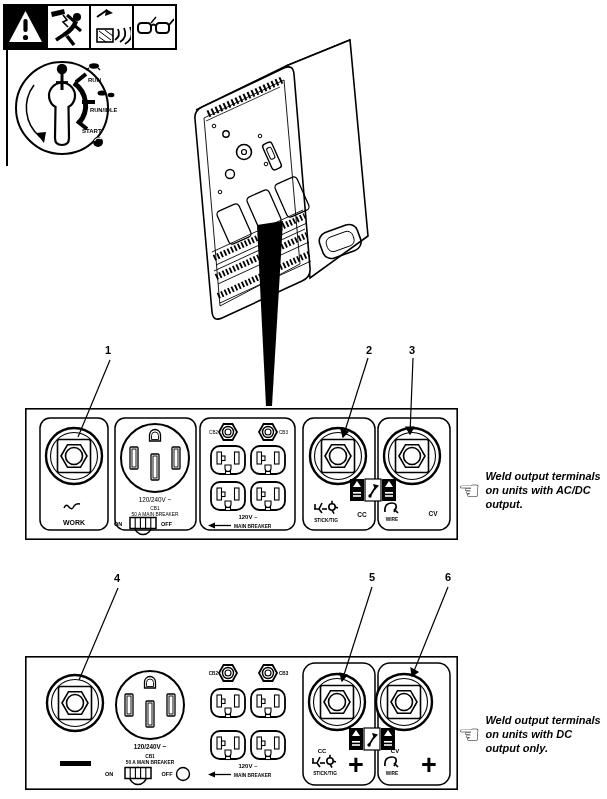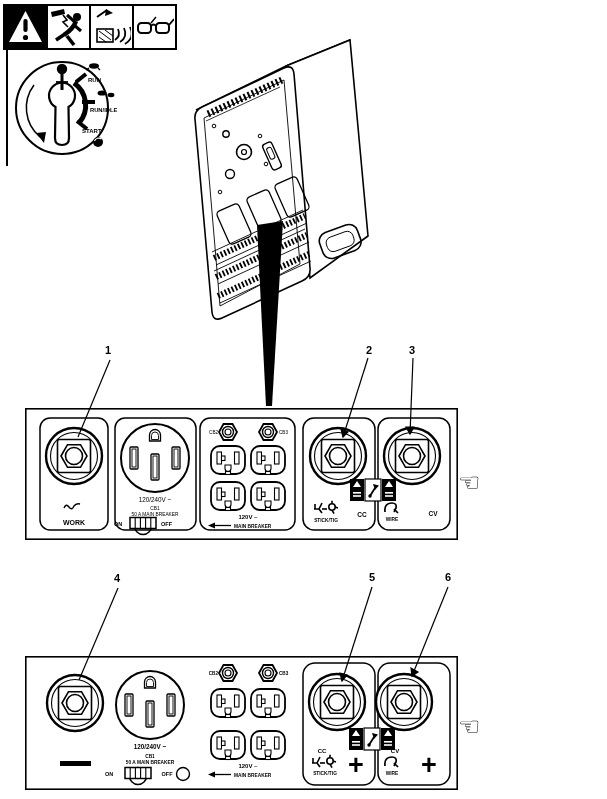--- a/index.html
+++ b/index.html
@@ -357,18 +357,20 @@
 
   <div class="callout" style="left:105px;top:344px">1</div>
   <div class="callout" style="left:366px;top:344px">2</div>
   <div class="callout" style="left:409px;top:344px">3</div>
   <div class="callout" style="left:114px;top:572px">4</div>
   <div class="callout" style="left:369px;top:571px">5</div>
   <div class="callout" style="left:445px;top:571px">6</div>
 
   <div class="note" style="left:458px;top:470px">
     <span class="hand">☜</span>
+    <span class="ntext">Weld output terminals on units with AC/DC output.</span>
   </div>
   <div class="note" style="left:458px;top:714px">
     <span class="hand">☜</span>
+    <span class="ntext">Weld output terminals on units with DC output only.</span>
   </div>
 
 </div>
 
 </body></html>

